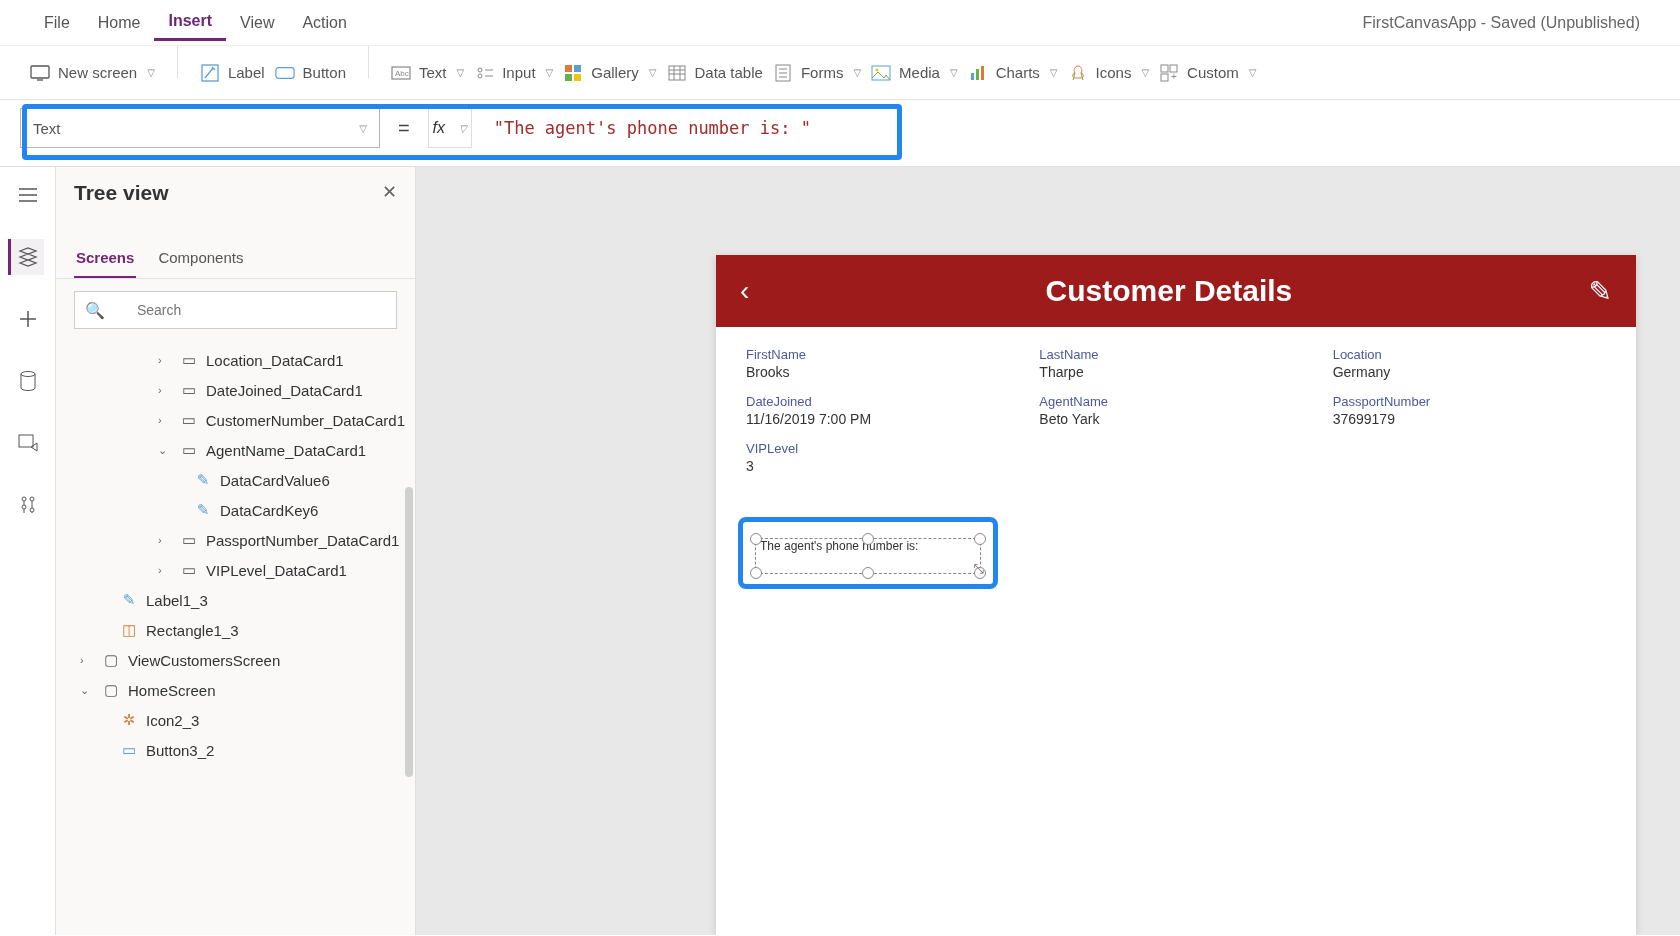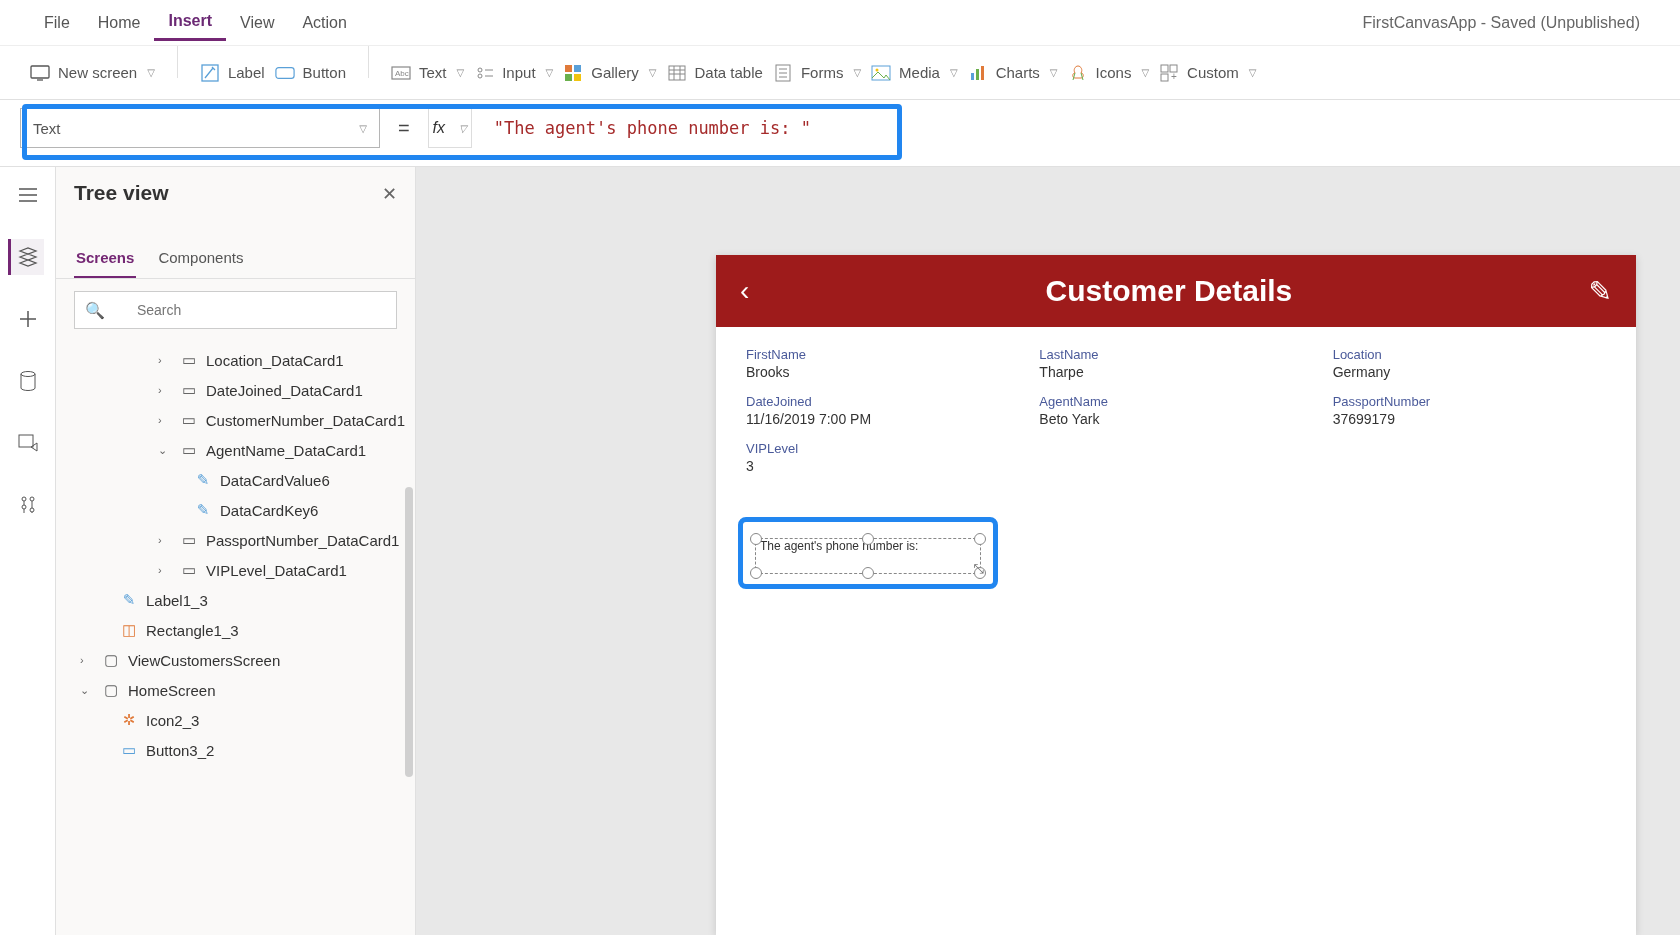--- a/index.html
+++ b/index.html
@@ -28,21 +28,21 @@
 .highlight-box { position:absolute; left:22px; top:4px; width:880px; height:56px; border:5px solid #2186f0; border-radius:4px; pointer-events:none; }
 
 
 .main { display:flex; height: calc(100% - 168px); }
 .left-rail { width: 56px; border-right:1px solid #e0e0e0; display:flex; flex-direction:column; align-items:center; padding-top:10px; gap:26px; }
 .rail-btn { width:36px; height:36px; display:flex; align-items:center; justify-content:center; color:#555; cursor:pointer;}
 .rail-btn.active { border-left: 3px solid #742774; margin-left:-3px; background:#f3f0f4; }
 
 
 .tree-panel { width: 360px; border-right:1px solid #e0e0e0; background:#faf9f8; display:flex; flex-direction:column; position:relative;}
-.tree-header { display:flex; align-items:flex-end; justify-content:space-between; padding:14px 18px 8px 18px; }
+.tree-header { display:flex; align-items:flex-start; justify-content:space-between; padding:14px 18px 8px 18px; }
 .tree-title { font-size:21px; font-weight:600; color:#333;}
 .tree-tabs { display:flex; gap:20px; padding:6px 18px 0 18px; border-bottom:1px solid #e0e0e0;}
 .tree-tab { padding:6px 2px 10px 2px; color:#555; font-size:15px; cursor:pointer;margin-top:24px; }
 .tree-tab.active { color:#742774; font-weight:600; border-bottom:2px solid #742774; }
 .search-box { margin:12px 18px; height:38px; border:1px solid #ccc; display:flex; align-items:center; padding:0 10px; gap:8px; background:#fff;}
 .search-box input { border:none; outline:none; flex:1; font-size:14px; color:#6d28d9;margin-left:24px;}
 .tree-list { flex:1; overflow-y:auto; padding: 4px 0 20px 0;}
 .tree-row { display:flex; align-items:center; gap:8px; padding:6px 10px 6px 0; font-size:15px; color:#333; cursor:pointer;}
 .tree-indent0 { padding-left: 24px;}
 .tree-indent1 { padding-left: 64px;}

